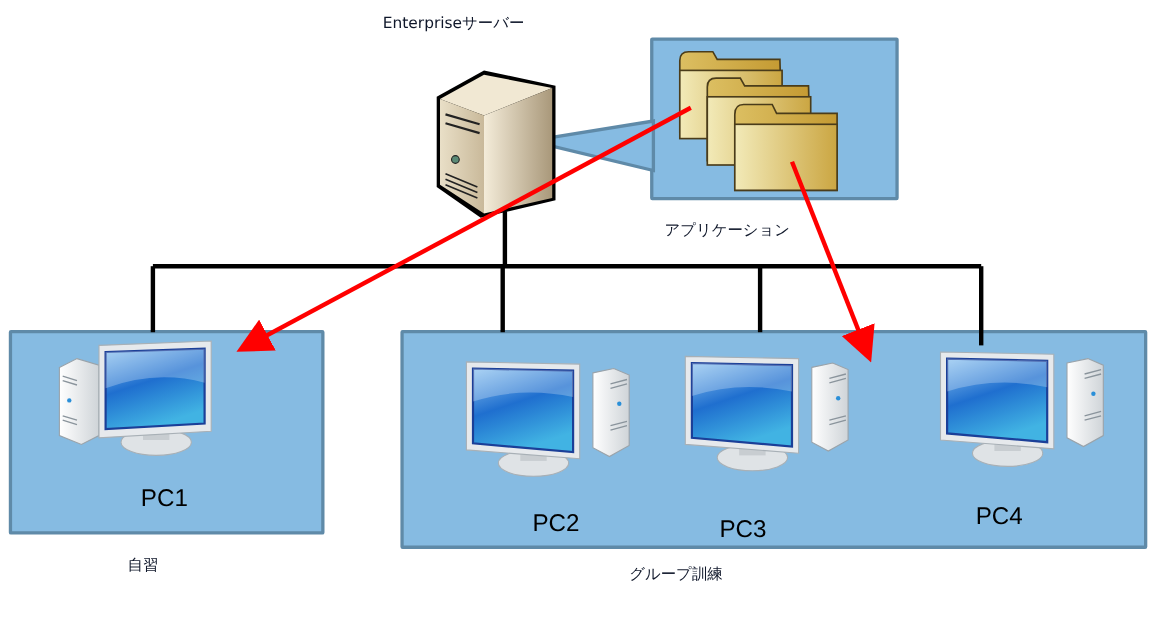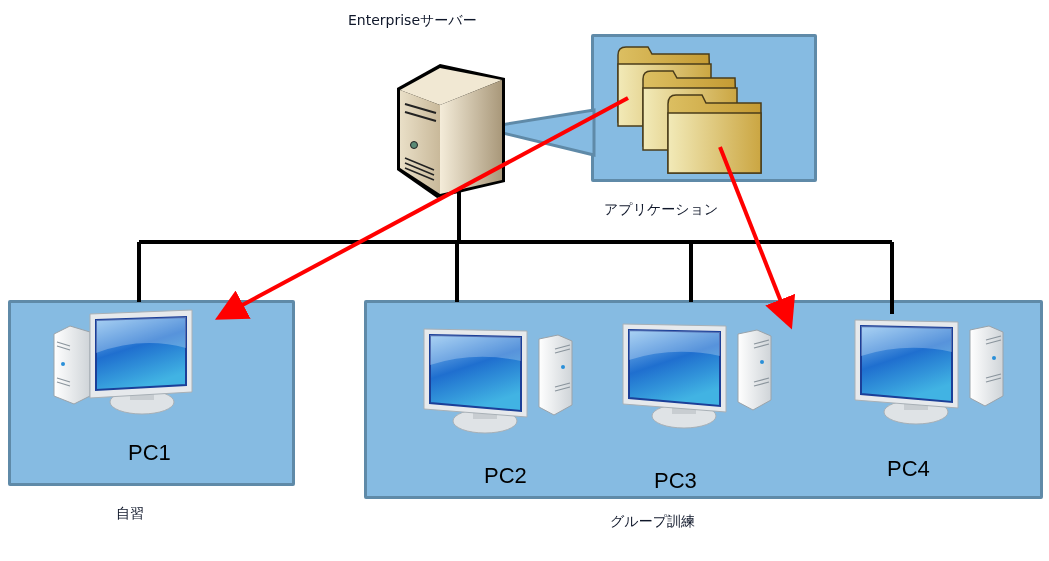--- a/index.html
+++ b/index.html
@@ -132,13 +132,13 @@
   </g>
 </svg>
 
 <div class="blue-label" style="left:348px;top:12px;">Enterpriseサーバー</div>
 <div class="blue-label" style="left:604px;top:185px;margin-top:16px;">アプリケーション</div>
 <div class="pc-label" style="left:128px;top:440px;">PC1</div>
 <div class="pc-label" style="left:484px;top:463px;">PC2</div>
 <div class="pc-label" style="left:654px;top:468px;">PC3</div>
 <div class="pc-label" style="left:887px;top:456px;text-align:center;">PC4</div>
 <div class="blue-label" style="left:116px;top:505px;font-family:Liberation Mono, monospace;">自習</div>
-<div class="blue-label" style="left:610px;top:513px;">グループ訓練</div>
+<div class="blue-label" style="left:572px;top:513px;">グループ訓練</div>
 
 </body></html>

